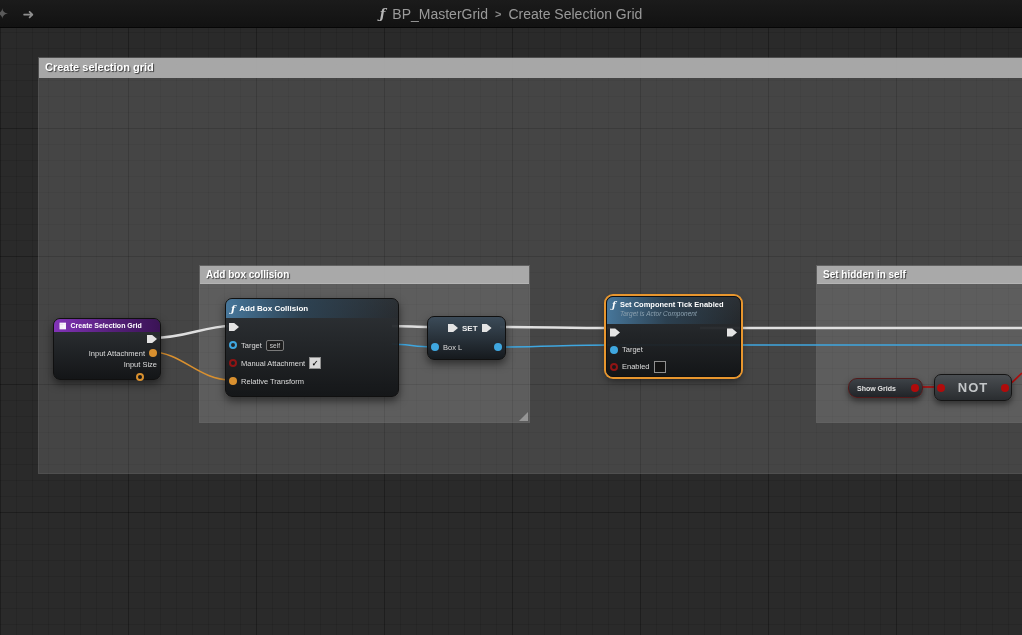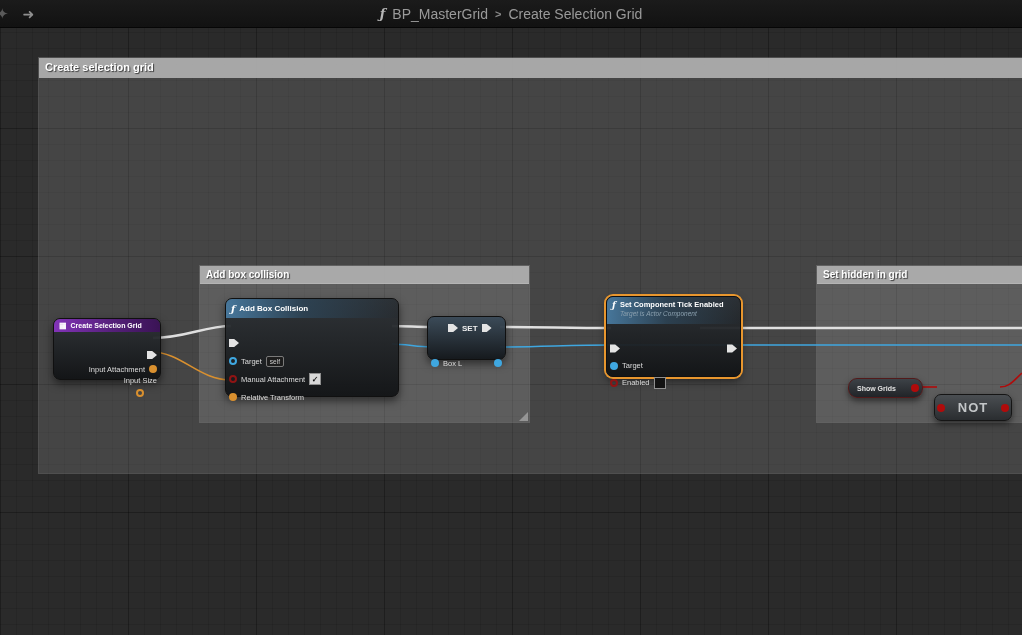--- a/index.html
+++ b/index.html
@@ -53,21 +53,21 @@
   }
   .node.selected{box-shadow:0 0 0 2px #e8962e, 0 4px 9px rgba(0,0,0,0.5);}
   .nhead{
     display:flex;align-items:center;gap:4px;padding:0 6px 0 5px;
     border-radius:6px 6px 0 0;color:#fff;font-weight:bold;overflow:hidden;white-space:nowrap;
   }
   .nhead.purple{height:13px;font-size:7px;background:linear-gradient(90deg,#8233b8 0%,#55207a 55%,#3a1355 100%);}
   .nhead.fnblue{background:linear-gradient(90deg, rgba(72,122,160,0.95) 0%, rgba(45,68,86,0.85) 45%, rgba(32,38,44,0.25) 100%);}
   .fnglyph{font-family:"DejaVu Serif",serif;font-style:italic;font-weight:bold;color:#fff;}
   .cols{display:flex;justify-content:space-between;padding:0 3px;}
-  .col{display:flex;flex-direction:column;margin-top:16px;}
+  .col{display:flex;flex-direction:column;}
   .col.right{align-items:flex-end;}
   .prow{display:flex;align-items:center;gap:4px;font-size:7.5px;color:#dcdcdc;white-space:nowrap;}
   .exec{width:10px;height:10px;background:#e4e4e4;flex:none;
         clip-path:polygon(0% 10%, 52% 10%, 100% 50%, 52% 90%, 0% 90%);}
   .pc{width:8px;height:8px;border-radius:50%;flex:none;}
   .pc.hollow{width:4px;height:4px;background:transparent !important;}
   .blue{background:#3fa7e0;} .pc.hollow.blue{border:2px solid #3fa7e0;}
   .orange{background:#d9902f;} .pc.hollow.orange{border:2px solid #d9902f;}
   .red{background:#b00b0b;} .pc.hollow.red{border:2px solid #8f1414;}
   .selfbox{border:1px solid #7a7a7a;background:#1d1d1d;color:#cfcfcf;
@@ -75,21 +75,21 @@
   .cb{width:10px;height:10px;border:1px solid #8f8f8f;background:#121212;flex:none;
       display:flex;align-items:center;justify-content:center;font-size:8px;font-weight:bold;color:#101010;}
   .cb.checked{background:#d8d8d8;}
   .subtitle{font-style:italic;font-weight:normal;font-size:6.5px;color:#8ba0af;}
   
   .pill{position:absolute;z-index:3;border-radius:9px;display:flex;align-items:center;
         background:linear-gradient(180deg,#3d4247,#212428);
         border:1px solid #521a1a;box-shadow:0 3px 6px rgba(0,0,0,0.5);color:#e2e2e2;}
   .notnode{position:absolute;z-index:3;border-radius:7px;display:flex;align-items:center;justify-content:space-between;
         background:linear-gradient(180deg,#4a4e52,#2a2d30);
-        border:1px solid #151515;box-shadow:0 3px 6px rgba(0,0,0,0.5);margin-top:20px;}
+        border:1px solid #151515;box-shadow:0 3px 6px rgba(0,0,0,0.5);}
   .notlabel{flex:1;text-align:center;font-weight:bold;font-size:13px;letter-spacing:1px;color:#c3c6c8;}
 </style>
 </head>
 <body>
 
 <div id="canvas">
 
   <div class="topbar">
     <div class="nav-icons">
       <span class="dim">✦</span>
@@ -108,21 +108,21 @@
     <div class="cbody" style="top:20px;"></div>
   </div>
 
   <div class="comment" style="left:199px;top:265px;width:329px;height:156px;">
     <div class="chead" style="font-size:10px;height:13px;line-height:13px;">Add box collision</div>
     <div class="cbody" style="top:17px;"></div>
     <div class="grip"></div>
   </div>
 
   <div class="comment" style="left:816px;top:265px;width:206px;height:156px;">
-    <div class="chead" style="font-size:10px;height:13px;line-height:13px;">Set hidden in grid</div>
+    <div class="chead" style="font-size:10px;height:13px;line-height:13px;">Set hidden in self</div>
     <div class="cbody" style="top:17px;"></div>
   </div>
 
   <svg id="wires" width="1022" height="635">
     <path d="M153,338 C185,338 205,326 231,326" stroke="#dfdfdf" stroke-width="2.4" fill="none"></path>
     <path d="M151,352 C182,352 198,380 231,380" stroke="#d9902f" stroke-width="1.6" fill="none"></path>
     <path d="M392,326 C405,326 418,327 430,327" stroke="#dfdfdf" stroke-width="2.4" fill="none"></path>
     <path d="M392,344 C405,344 418,347 430,347" stroke="#3fa7e0" stroke-width="1.6" fill="none"></path>
     <path d="M500,327 C540,327 570,328 611,328" stroke="#dfdfdf" stroke-width="2.4" fill="none"></path>
     <path d="M500,347 C540,347 570,345 611,345 L1022,345" stroke="#3fa7e0" stroke-width="1.6" fill="none"></path>

